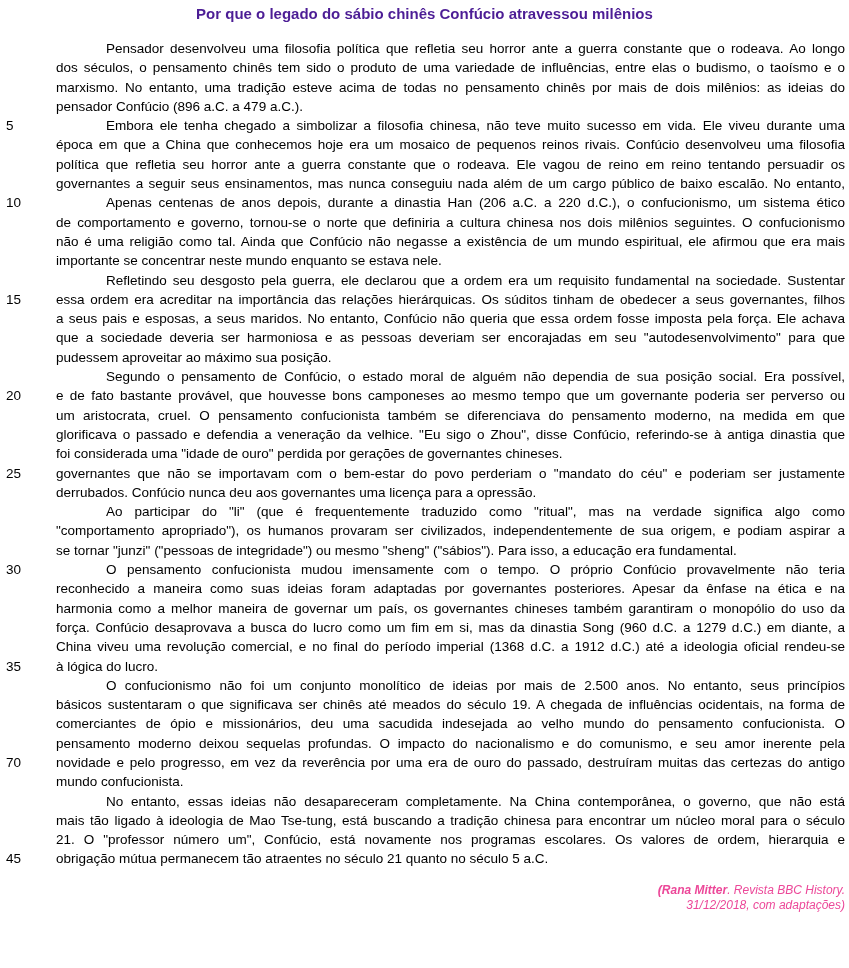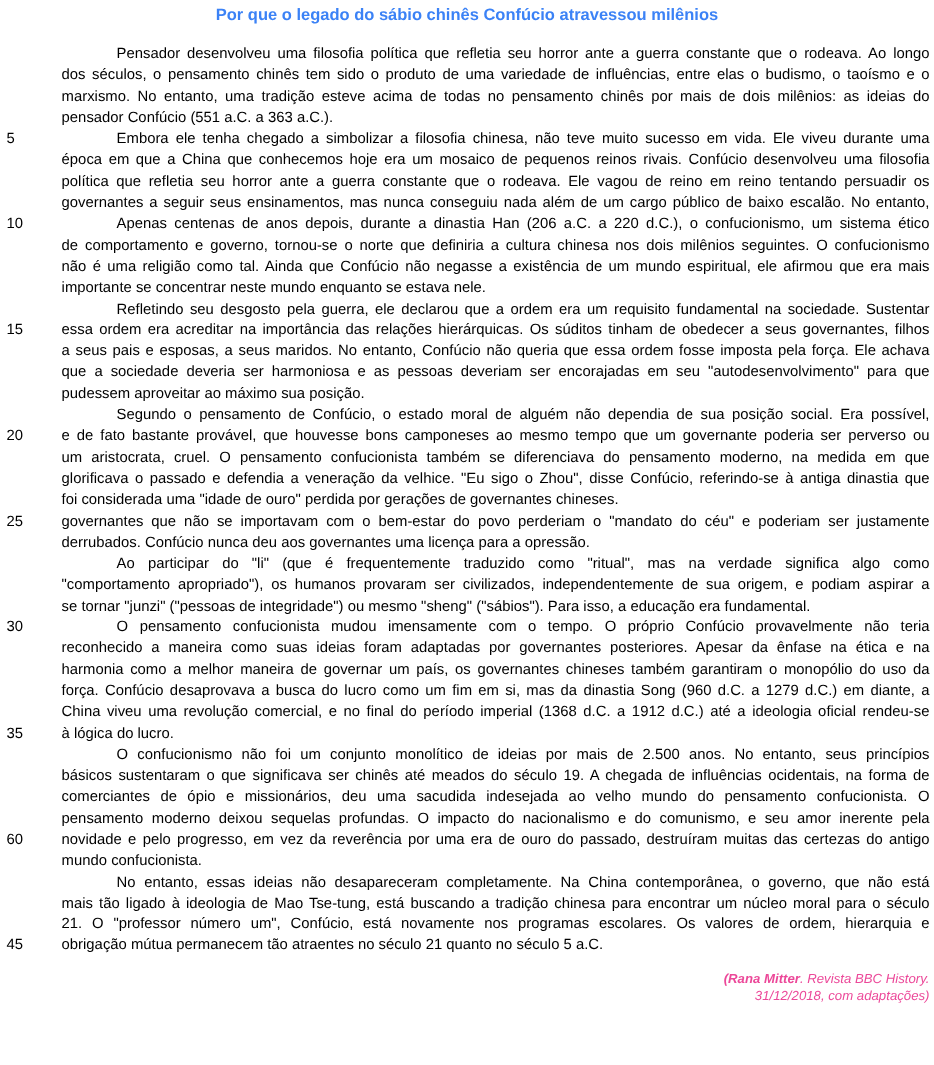--- a/index.html
+++ b/index.html
@@ -17,21 +17,21 @@
     overflow: hidden;
     box-sizing: border-box;
     padding-top: 6px;
   }
   .doc-title {
     margin: 0;
     text-align: center;
     font-size: 15px;
     font-weight: bold;
     line-height: 16px;
-    color: #3b82f6;
+    color: #4c1d95;
   }
   .doc-body {
     margin-top: 17px;
   }
   .line-row {
     display: flex;
     line-height: 19.3px;
     font-size: 13.5px;
   }
   .line-num {
@@ -82,21 +82,21 @@
       <div class="line-row">
         <span class="line-num"></span>
         <span class="line-text">dos séculos, o pensamento chinês tem sido o produto de uma variedade de influências, entre elas o budismo, o taoísmo e o</span>
       </div>
       <div class="line-row">
         <span class="line-num"></span>
         <span class="line-text">marxismo. No entanto, uma tradição esteve acima de todas no pensamento chinês por mais de dois milênios: as ideias do</span>
       </div>
       <div class="line-row">
         <span class="line-num"></span>
-        <span class="line-text end">pensador Confúcio (551 a.C. a 363 a.C.).</span>
+        <span class="line-text end">pensador Confúcio (896 a.C. a 479 a.C.).</span>
       </div>
       <div class="line-row">
         <span class="line-num">5</span>
         <span class="line-text indent">Embora ele tenha chegado a simbolizar a filosofia chinesa, não teve muito sucesso em vida. Ele viveu durante uma</span>
       </div>
       <div class="line-row">
         <span class="line-num"></span>
         <span class="line-text">época em que a China que conhecemos hoje era um mosaico de pequenos reinos rivais. Confúcio desenvolveu uma filosofia</span>
       </div>
       <div class="line-row">
@@ -217,21 +217,21 @@
       </div>
       <div class="line-row">
         <span class="line-num"></span>
         <span class="line-text">comerciantes de ópio e missionários, deu uma sacudida indesejada ao velho mundo do pensamento confucionista. O</span>
       </div>
       <div class="line-row">
         <span class="line-num"></span>
         <span class="line-text">pensamento moderno deixou sequelas profundas. O impacto do nacionalismo e do comunismo, e seu amor inerente pela</span>
       </div>
       <div class="line-row">
-        <span class="line-num">60</span>
+        <span class="line-num">70</span>
         <span class="line-text">novidade e pelo progresso, em vez da reverência por uma era de ouro do passado, destruíram muitas das certezas do antigo</span>
       </div>
       <div class="line-row">
         <span class="line-num"></span>
         <span class="line-text end">mundo confucionista.</span>
       </div>
       <div class="line-row">
         <span class="line-num"></span>
         <span class="line-text indent">No entanto, essas ideias não desapareceram completamente. Na China contemporânea, o governo, que não está</span>
       </div>

